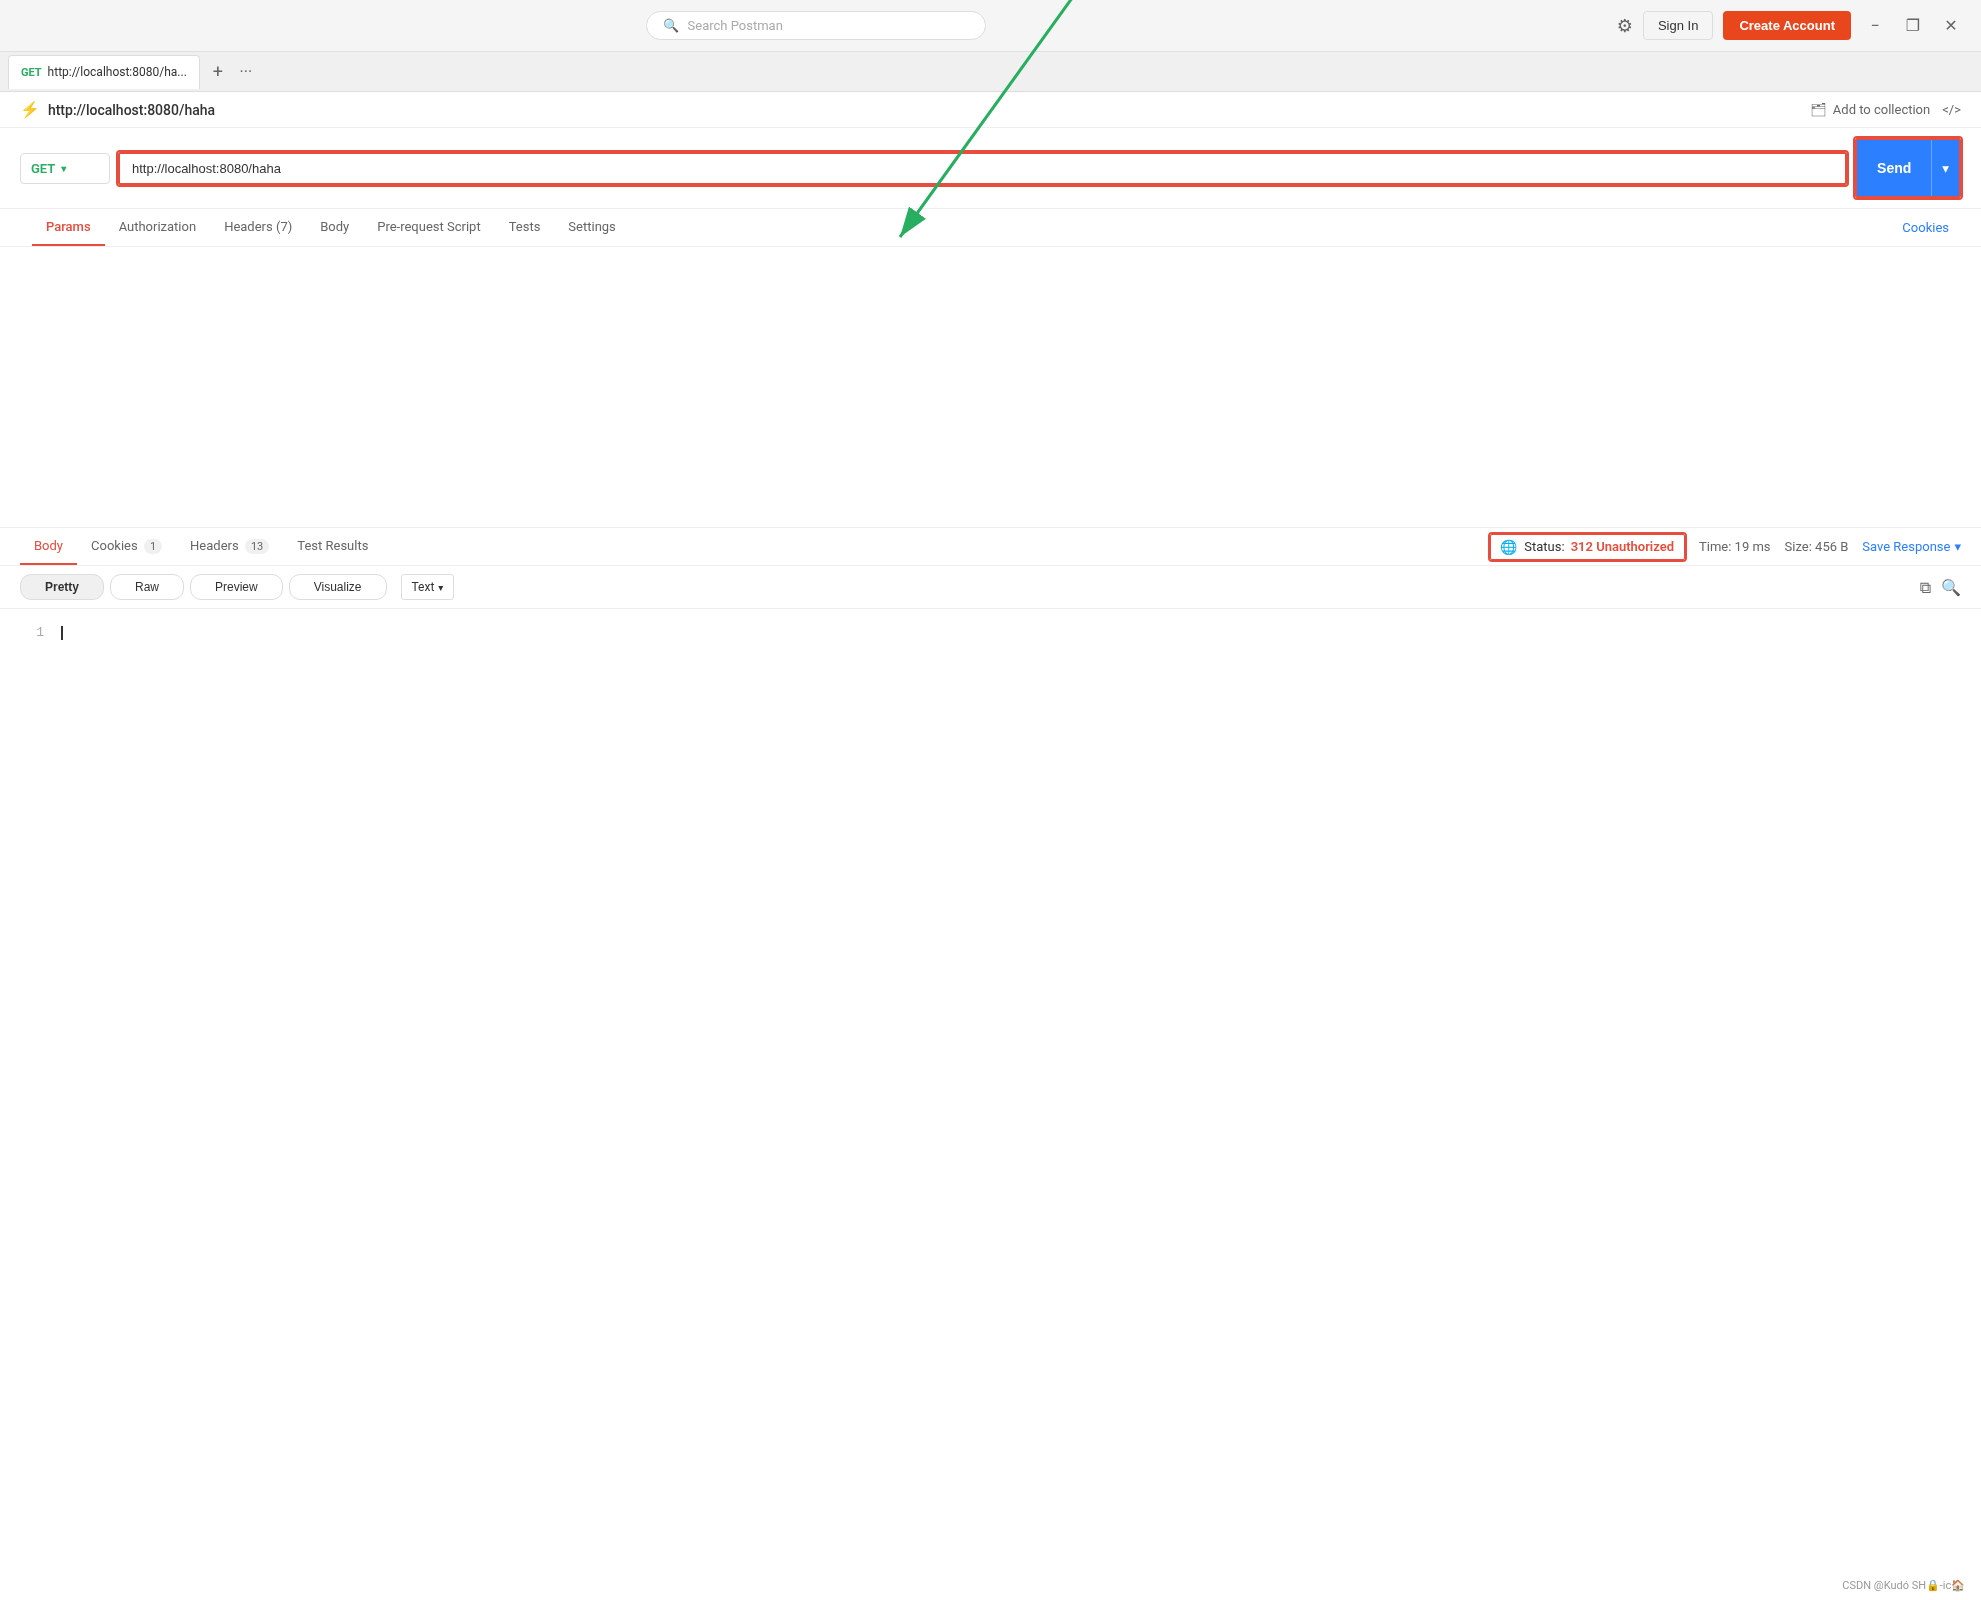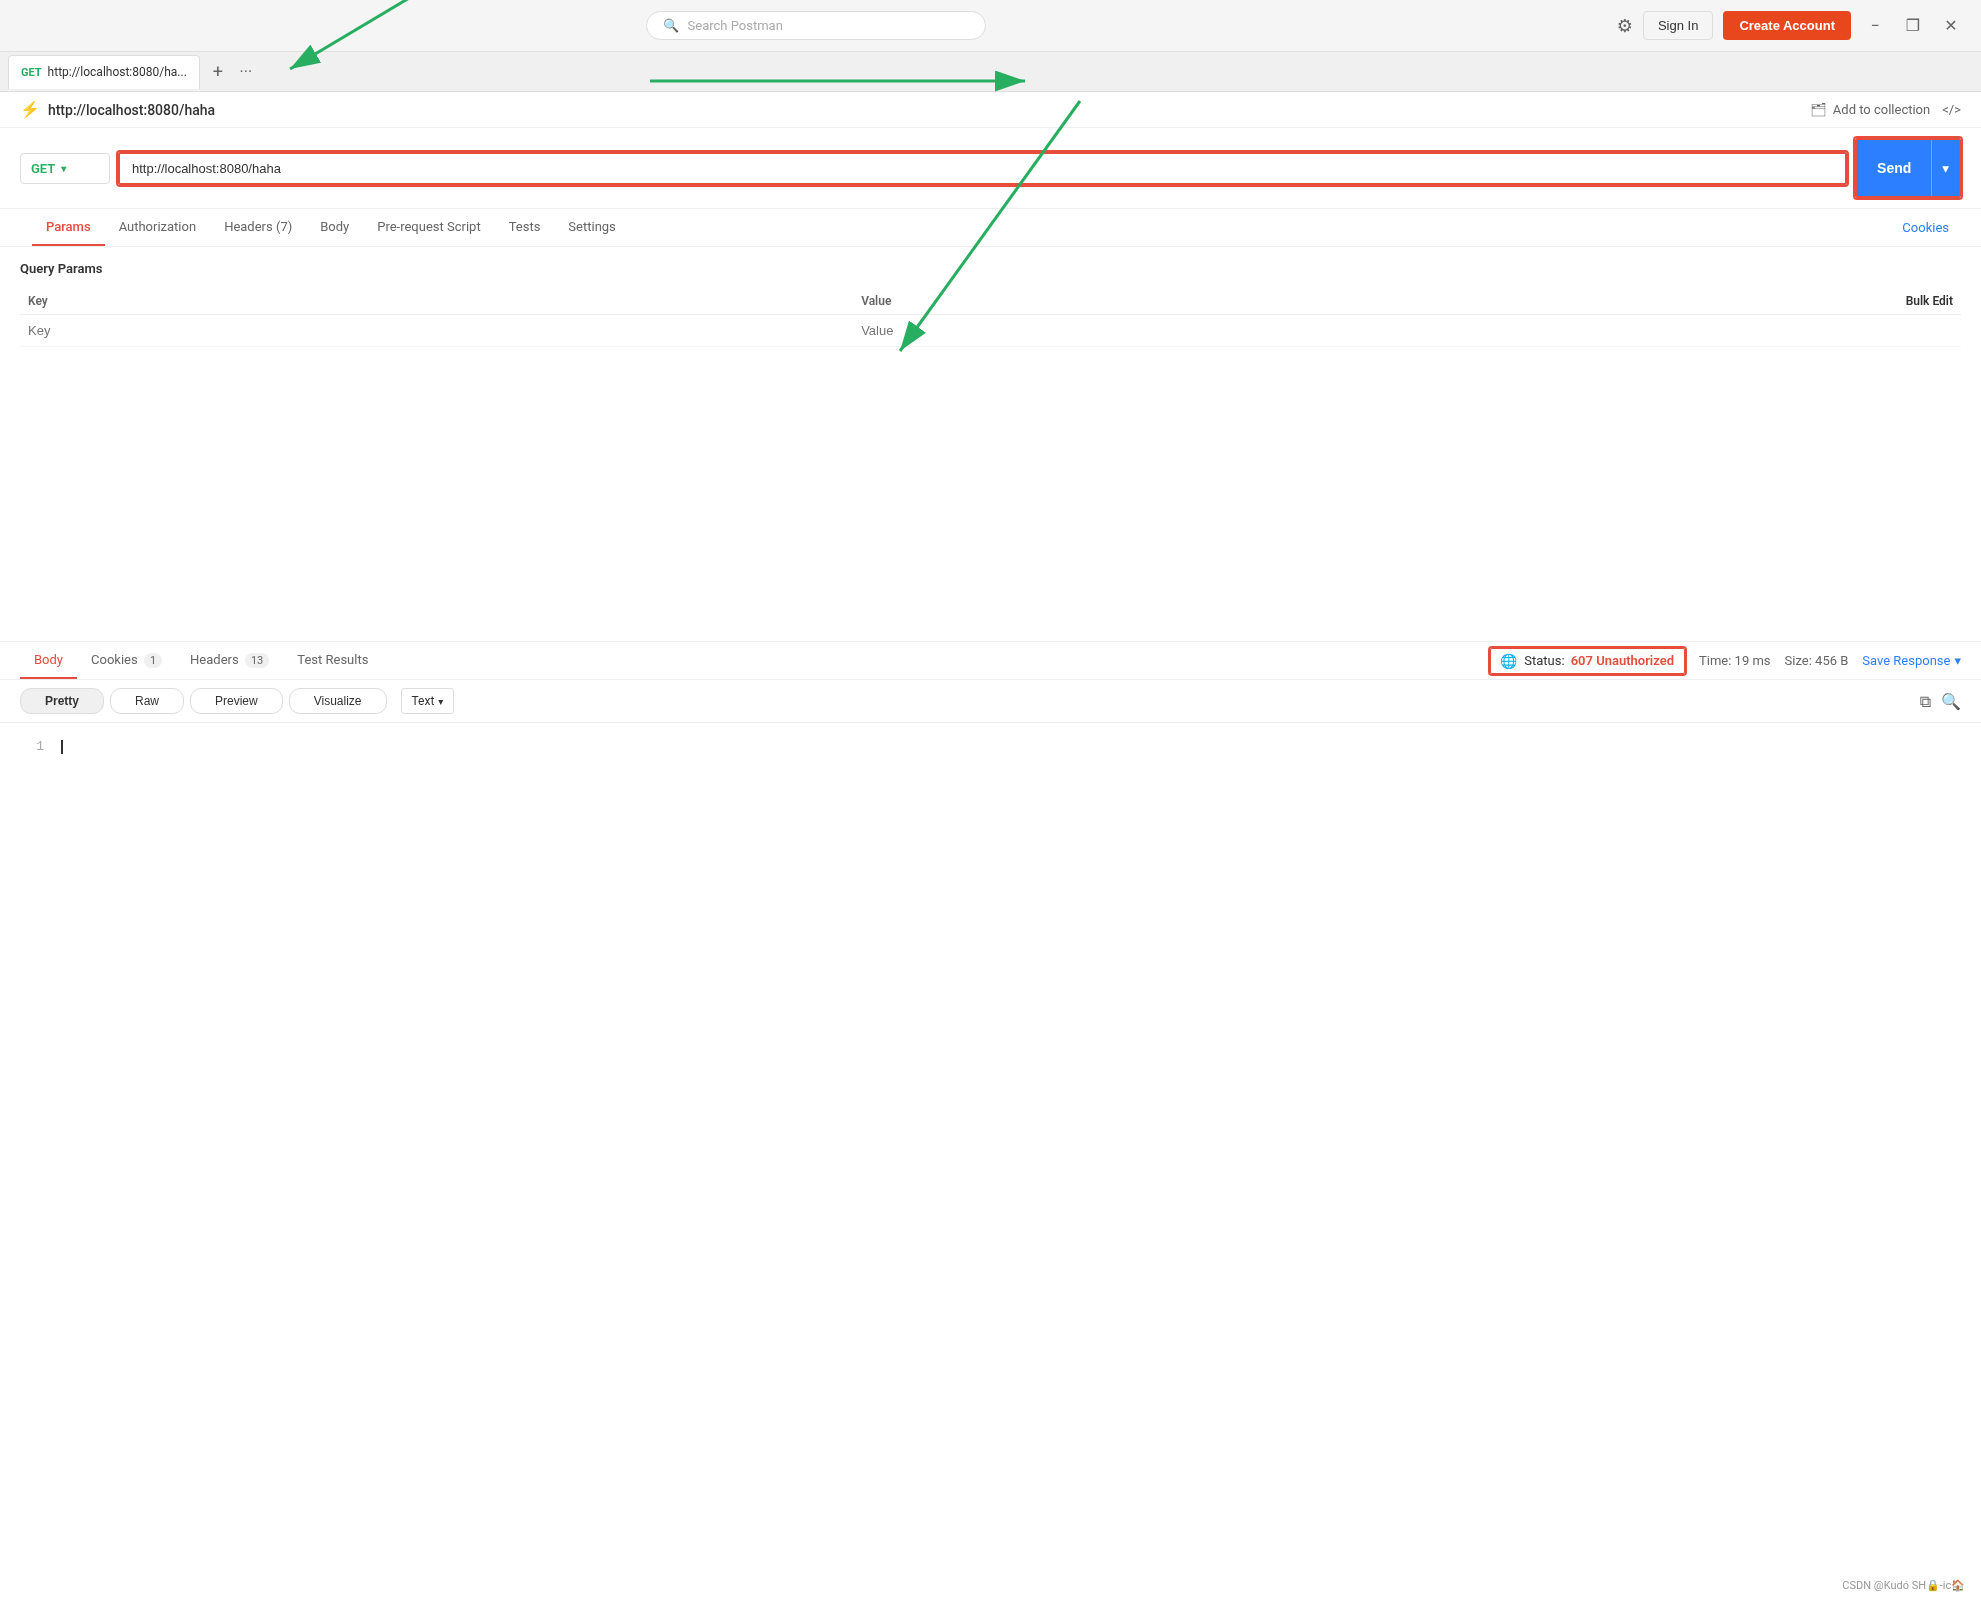--- a/index.html
+++ b/index.html
@@ -490,39 +490,20 @@
     </div>
     <div class="req-tab">
       <span>Tests</span>
     </div>
     <div class="req-tab">
       <span>Settings</span>
     </div>
     <div class="req-tab-right">Cookies</div>
   </div>
 
-  <div class="params-section">
-    <div class="params-title">Query Params</div>
-    <table class="params-table">
-      <thead>
-        <tr>
-          <th>Key</th>
-          <th>Value</th>
-          <th style="cursor:pointer;color:#333;">Bulk Edit</th>
-        </tr>
-      </thead>
-      <tbody>
-        <tr>
-          <td><input type="text" style="border: none; outline: none; font-size: 13px; color: rgb(170, 170, 170); width: 100%;" placeholder="Key"></td>
-          <td><input type="text" style="border: none; outline: none; font-size: 13px; color: rgb(170, 170, 170); width: 100%;" placeholder="Value"></td>
-          <td></td>
-        </tr>
-      </tbody>
-    </table>
-  </div>
 
   <div class="empty-area" style="height: 280px; position: relative;">
 
     <svg class="arrows-svg" style="position:absolute;top:-540px;left:0;width:100%;height:570px;overflow:visible;" xmlns="http://www.w3.org/2000/svg">
 
       <defs>
         <marker id="arrowhead1" markerWidth="10" markerHeight="7" refX="10" refY="3.5" orient="auto">
           <polygon points="0 0, 10 3.5, 0 7" fill="#27ae60"></polygon>
         </marker>
         <marker id="arrowhead2" markerWidth="10" markerHeight="7" refX="10" refY="3.5" orient="auto">
@@ -555,21 +536,21 @@
         <span>Headers</span>
         <span class="badge">13</span>
       </div>
       <div class="resp-tab">
         <span>Test Results</span>
       </div>
       <div class="resp-status-area">
         <div class="status-badge-wrapper red-box">
           <span class="globe-icon">🌐</span>
           <span class="status-text">Status:</span>
-          <span class="status-text status-401">607 Unauthorized</span>
+          <span class="status-text status-401">312 Unauthorized</span>
         </div>
         <span class="time-text">
           <span>Time:</span>
           <span>19 ms</span>
         </span>
         <span class="size-text">
           <span>Size:</span>
           <span>456 B</span>
         </span>
         <div class="save-response">

